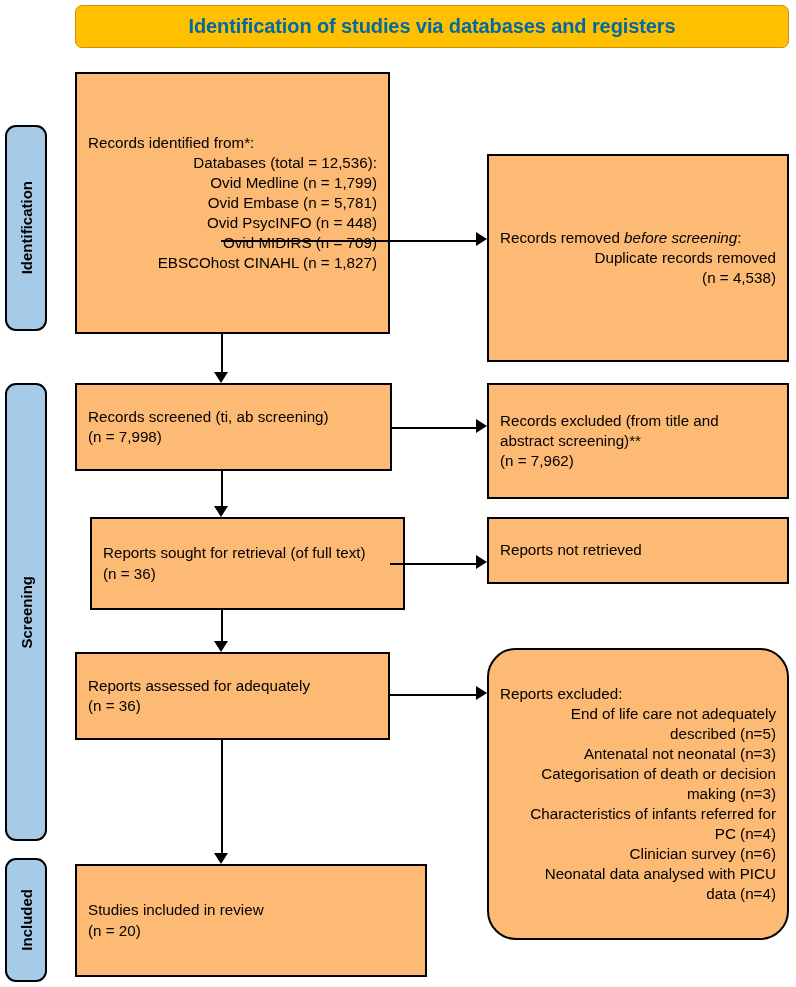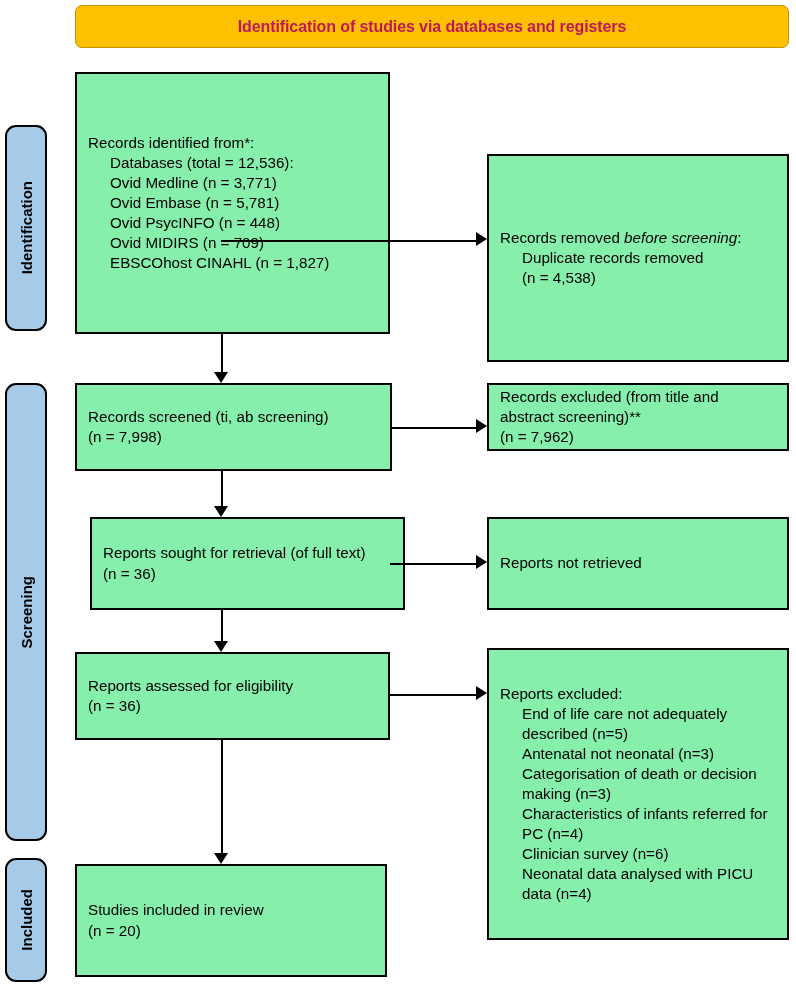--- a/index.html
+++ b/index.html
@@ -28,24 +28,24 @@
     height: 43px;
     background: #FFC000;
     border: 1px solid #C69200;
     border-radius: 7px;
     display: flex;
     align-items: center;
     justify-content: center;
     box-sizing: border-box;
   }
   .banner-text {
-    font-size: 16px;
+    font-size: 20px;
     font-weight: bold;
     letter-spacing: -0.1px;
-    color: #be185d;
+    color: #0369a1;
   }
 
   
   .stage-tab {
     position: absolute;
     left: 5px;
     width: 42px;
     background: #A6CBE8;
     border: 2.5px solid #000000;
     border-radius: 11px;
@@ -63,47 +63,47 @@
     white-space: nowrap;
     color: #000;
   }
   #tab-identification { top: 125px;  height: 206px; }
   #tab-screening     { top: 383px;  height: 458px; }
   #tab-included      { top: 858px;  height: 124px; }
 
   
   .box {
     position: absolute;
-    background: #86efac;
+    background: #fdba74;
     border: 2.2px solid #000000;
     box-sizing: border-box;
     display: flex;
     align-items: center;
   }
   .box .body {
     width: 100%;
     padding: 0 11px;
     font-size: 15.2px;
     line-height: 1.32;
     color: #000;
   }
   .line { white-space: pre-wrap; }
-  .indent { padding-left: 22px; }
+  .indent { padding-left: 22px; text-align: right; }
   .ital { font-style: italic; }
 
   
   #box-identified      { left: 75px;  top: 72px;  width: 315px; height: 262px; }
   #box-removed         { left: 487px; top: 124px; width: 302px; height: 208px; margin-top: 30px; }
   #box-screened        { left: 75px;  top: 383px; width: 317px; height: 88px;  }
-  #box-excluded-ti     { left: 487px; top: 383px; width: 302px; height: 68px;  }
+  #box-excluded-ti     { left: 487px; top: 383px; width: 302px; height: 116px;  }
   #box-sought          { left: 75px;  top: 517px; width: 315px; height: 93px; margin-left: 15px;  }
-  #box-not-retrieved   { left: 487px; top: 517px; width: 302px; height: 93px;  }
+  #box-not-retrieved   { left: 487px; top: 517px; width: 302px; height: 67px;  }
   #box-assessed        { left: 75px;  top: 652px; width: 315px; height: 88px;  }
-  #box-excluded-full   { left: 487px; top: 648px; width: 302px; height: 292px; }
-  #box-included        { left: 75px;  top: 864px; width: 312px; height: 113px; }
+  #box-excluded-full   { left: 487px; top: 648px; width: 302px; height: 292px; border-radius: 29px; }
+  #box-included        { left: 75px;  top: 864px; width: 352px; height: 113px; }
 
   
   .v-line {
     position: absolute;
     width: 0;
     border-left: 2.2px solid #000;
   }
   .v-arrow-head {
     position: absolute;
     width: 0; height: 0;
@@ -140,21 +140,21 @@
     <span class="vtext">Screening</span>
   </div>
   <div class="stage-tab" id="tab-included">
     <span class="vtext">Included</span>
   </div>
 
   <div class="box" id="box-identified">
     <div class="body">
       <div class="line">Records identified from*:</div>
       <div class="line indent">Databases (total = 12,536):</div>
-      <div class="line indent">Ovid Medline (n = 3,771)</div>
+      <div class="line indent">Ovid Medline (n = 1,799)</div>
       <div class="line indent">Ovid Embase (n = 5,781)</div>
       <div class="line indent">Ovid PsycINFO (n = 448)</div>
       <div class="line indent">Ovid MIDIRS (n = 709)</div>
       <div class="line indent">EBSCOhost CINAHL (n = 1,827)</div>
     </div>
   </div>
 
   <div class="box" id="box-removed">
     <div class="body">
       <div class="line"><span>Records removed </span><span class="ital">before screening</span><span>:</span></div>
@@ -185,21 +185,21 @@
   </div>
 
   <div class="box" id="box-not-retrieved">
     <div class="body">
       <div class="line">Reports not retrieved</div>
     </div>
   </div>
 
   <div class="box" id="box-assessed">
     <div class="body">
-      <div class="line">Reports assessed for eligibility</div>
+      <div class="line">Reports assessed for adequately</div>
       <div class="line">(n = 36)</div>
     </div>
   </div>
 
   <div class="box" id="box-excluded-full">
     <div class="body">
       <div class="line">Reports excluded:</div>
       <div class="line indent">End of life care not adequately described (n=5)</div>
       <div class="line indent">Antenatal not neonatal (n=3)</div>
       <div class="line indent">Categorisation of death or decision making (n=3)</div>

